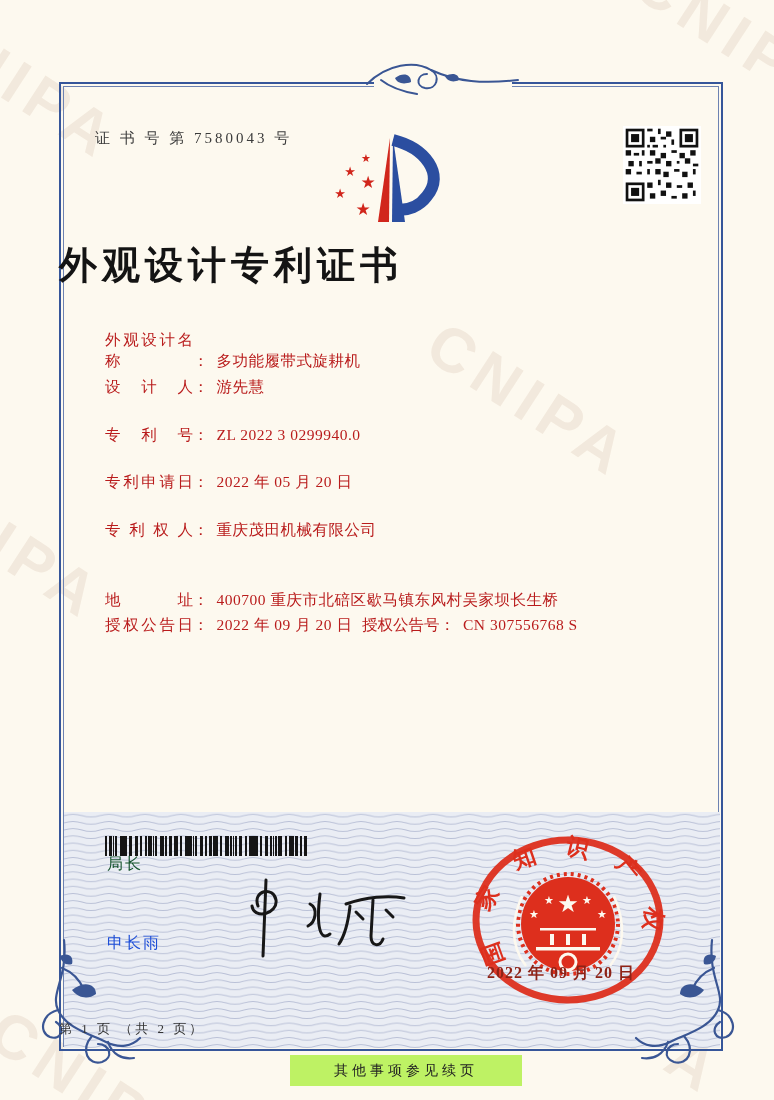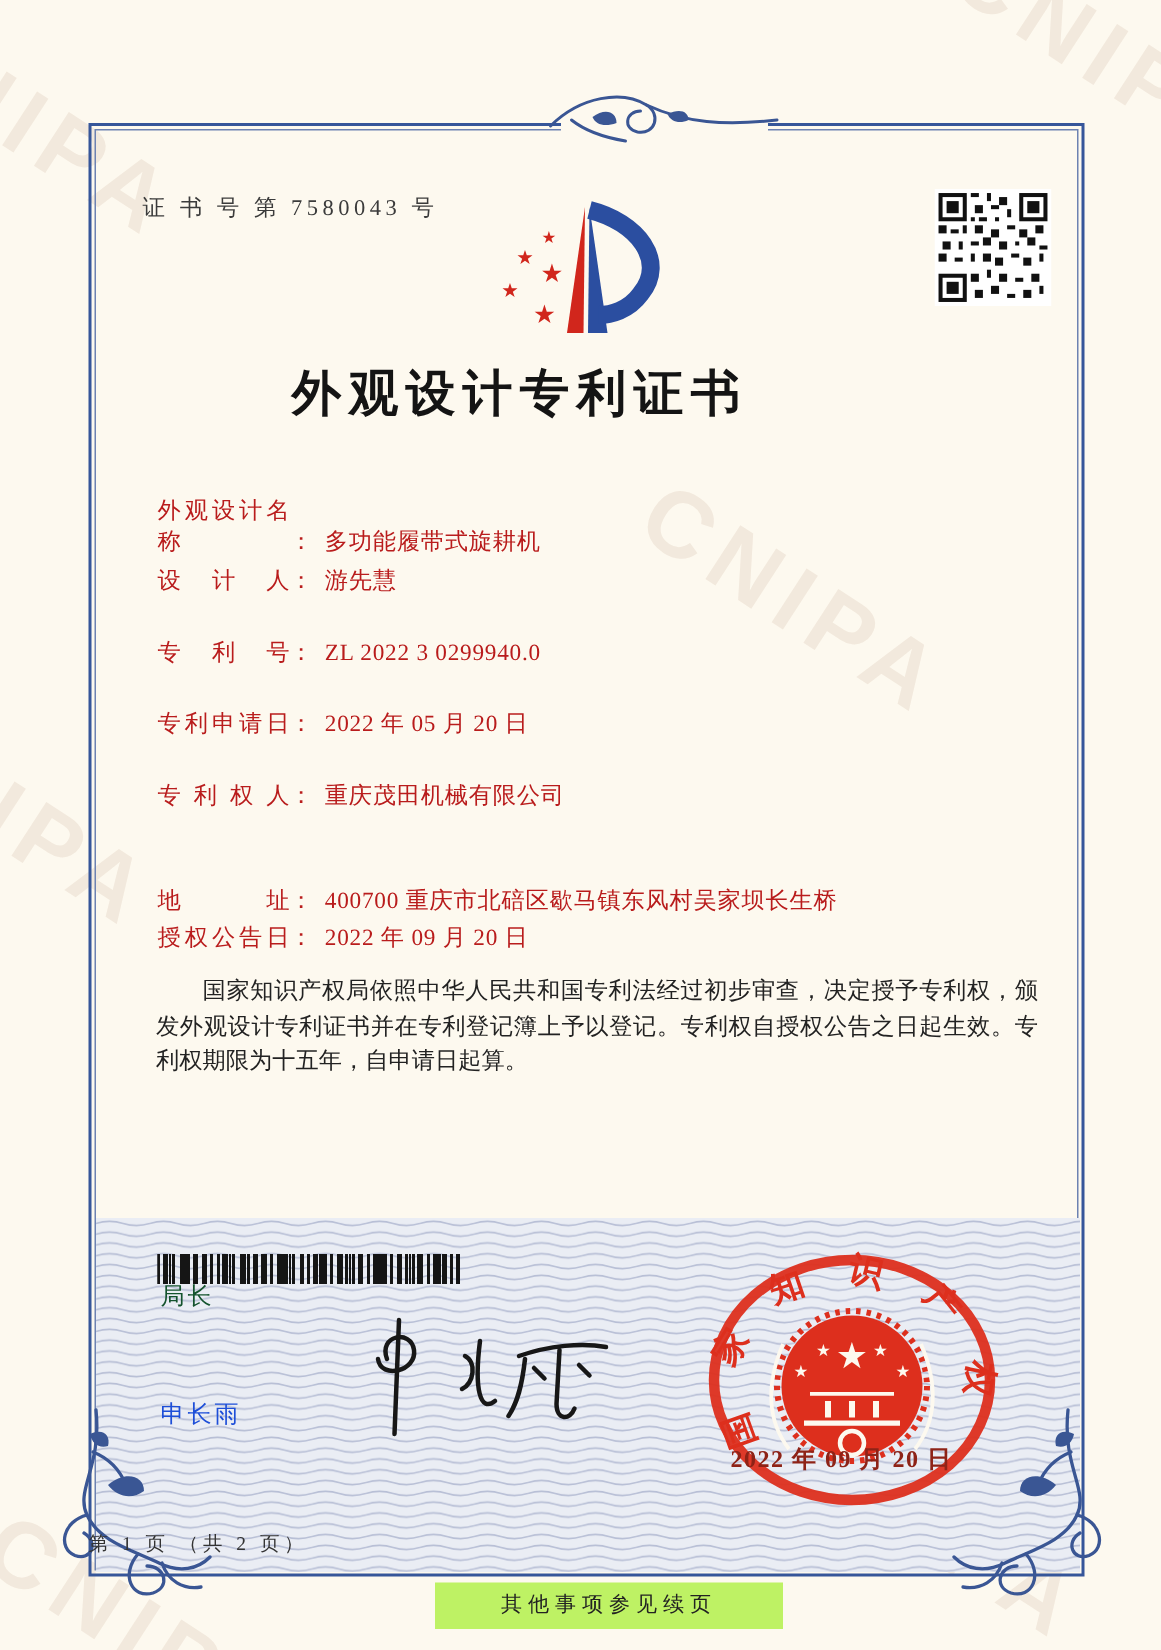--- a/index.html
+++ b/index.html
@@ -10,22 +10,22 @@
   .wm{position:absolute;font-family:"Liberation Sans","DejaVu Sans",sans-serif;
       font-weight:bold;font-size:62px;letter-spacing:8px;color:rgba(196,160,140,0.18);
       transform:rotate(33deg);transform-origin:left top;white-space:nowrap;user-select:none;}
   
   .frame{position:absolute;left:59px;top:82px;width:660px;height:965px;
          border:2.5px solid #36569a;}
   .frame-inner{position:absolute;left:2px;top:2px;right:2px;bottom:2px;border:1px solid #6d82b2;}
   .patch{position:absolute;left:374px;top:76px;width:138px;height:14px;background:#fdf9ef;}
   
   .certno{position:absolute;left:95px;top:129px;font-size:15px;letter-spacing:3px;color:#3b3b3b;}
-  .title{position:absolute;left:59px;top:240px;width:575px;text-align:center;
-         font-size:33px;font-weight:bold;letter-spacing:5px;color:#141414;}
+  .title{position:absolute;left:59px;top:240px;width:575px;text-align:left;
+         font-size:38px;font-weight:bold;letter-spacing:5px;color:#141414;}
   
   .field-row{position:absolute;left:105px;width:600px;font-size:15.5px;color:#b91c1c;}
   .flabel{display:inline-block;width:88px;text-align:justify;text-align-last:justify;vertical-align:bottom;}
   .fcolon{display:inline-block;margin:0 8px 0 0;}
   .fvalue{letter-spacing:0.5px;}
   .grant-no{position:absolute;left:257px;top:0;}
   
   .body-text{position:absolute;left:104px;top:649px;width:588px;font-size:15.5px;
              line-height:23.5px;color:#222;}
   .body-text p{margin:0;text-indent:2em;text-align:justify;}
@@ -204,24 +204,26 @@
   <span class="flabel">专利申请日</span><span class="fcolon">：</span><span class="fvalue">2022 年 05 月 20 日</span>
 </div>
 <div class="field-row" style="top:520px">
   <span class="flabel">专利权人</span><span class="fcolon">：</span><span class="fvalue">重庆茂田机械有限公司</span>
 </div>
 <div class="field-row" style="top:590px">
   <span class="flabel">地址</span><span class="fcolon">：</span><span class="fvalue">400700 重庆市北碚区歇马镇东风村吴家坝长生桥</span>
 </div>
 <div class="field-row" style="top:615px">
   <span class="flabel">授权公告日</span><span class="fcolon">：</span><span class="fvalue">2022 年 09 月 20 日</span>
+  <span class="grant-no">
+    <span>授权公告号</span><span class="fcolon">：</span><span class="fvalue">CN 307556768 S</span>
+  </span>
 </div>
 
 <div class="body-text">
-  <p>国家知识产权局依照中华人民共和国专利法经过初步审查，决定授予专利权，颁发外观设计专利证书并在专利登记簿上予以登记。专利权自授权公告之日起生效。专利权期限为十五年，自申请日起算。</p>
 </div>
 
 <div class="barcode"></div>
 
 <div class="director-title">局长</div>
 <div class="director-name">申长雨</div>
 
 <svg class="sig" width="185" height="90" viewBox="0 0 185 90">
   <g fill="none" stroke="#171717" stroke-width="3" stroke-linecap="round" stroke-linejoin="round">
     <path d="M30,30 C24,14 46,10 48,24 C50,38 26,44 24,30"></path>

